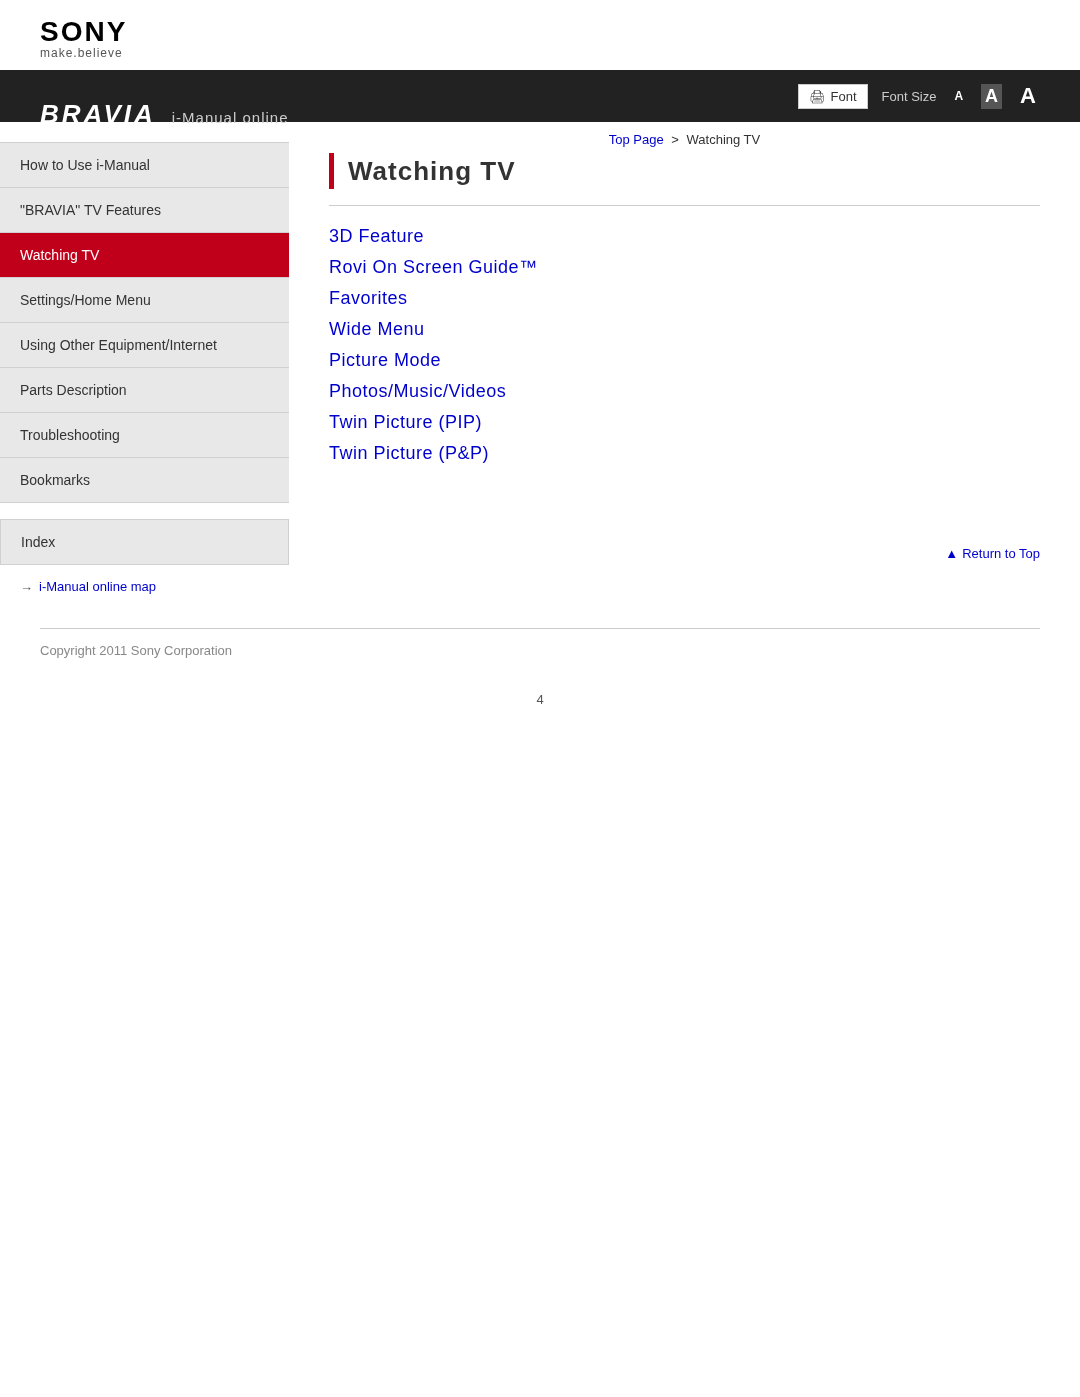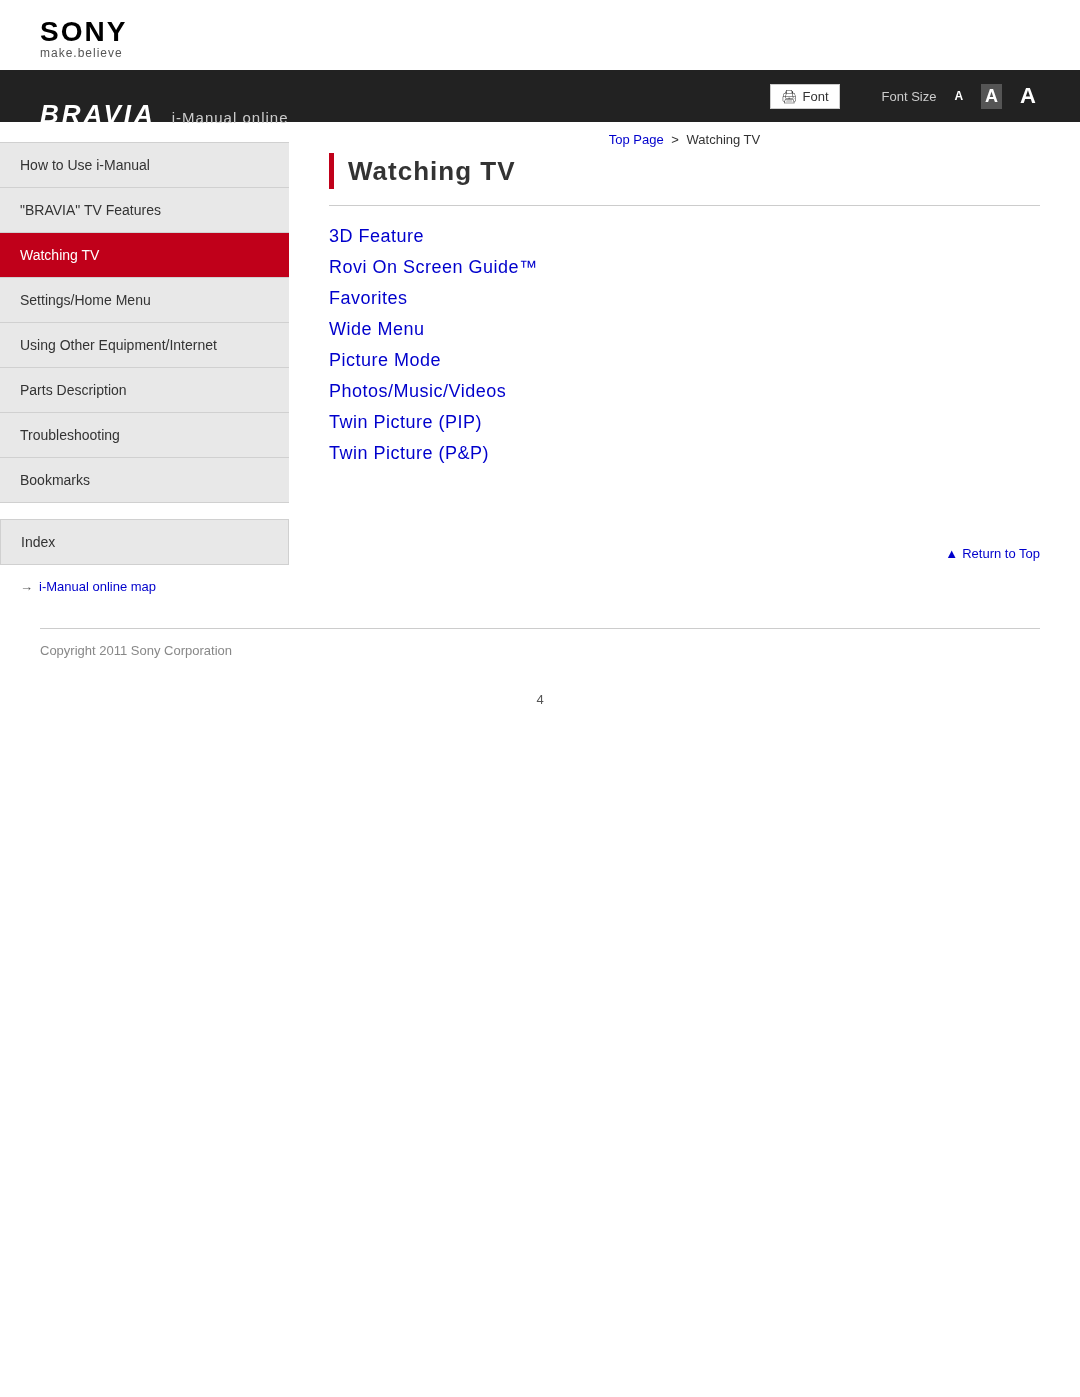--- a/index.html
+++ b/index.html
@@ -73,21 +73,20 @@
       font-size: 13px;
       cursor: pointer;
       display: flex;
       align-items: center;
       gap: 5px;
       color: #333;
     }
     .font-size-label {
       color: #ccc;
       font-size: 13px;
-      margin-left: 28px;
     }
     .font-btn {
       background: none;
       border: none;
       cursor: pointer;
       color: #fff;
       font-weight: bold;
       padding: 2px 4px;
     }
     .font-btn.small { font-size: 12px; }

